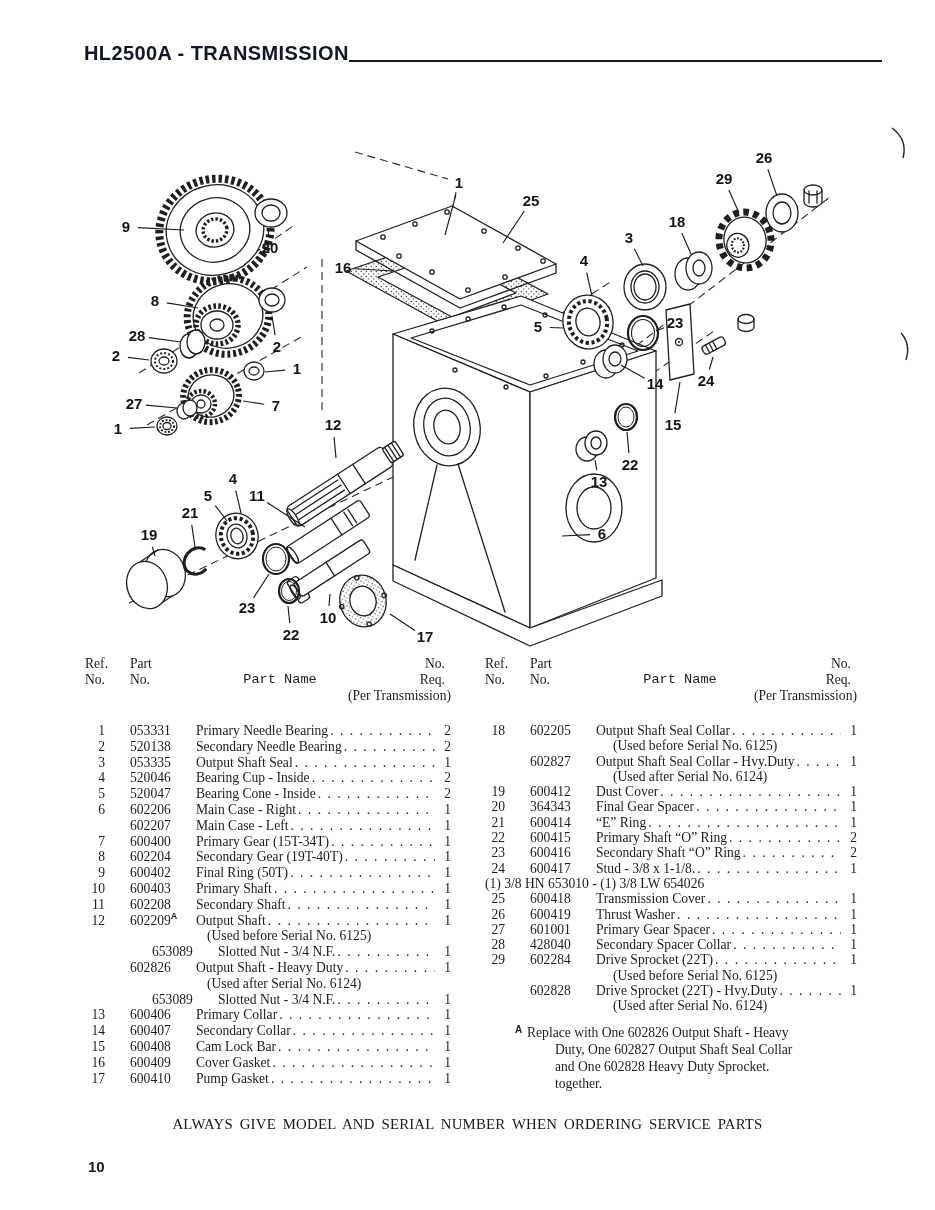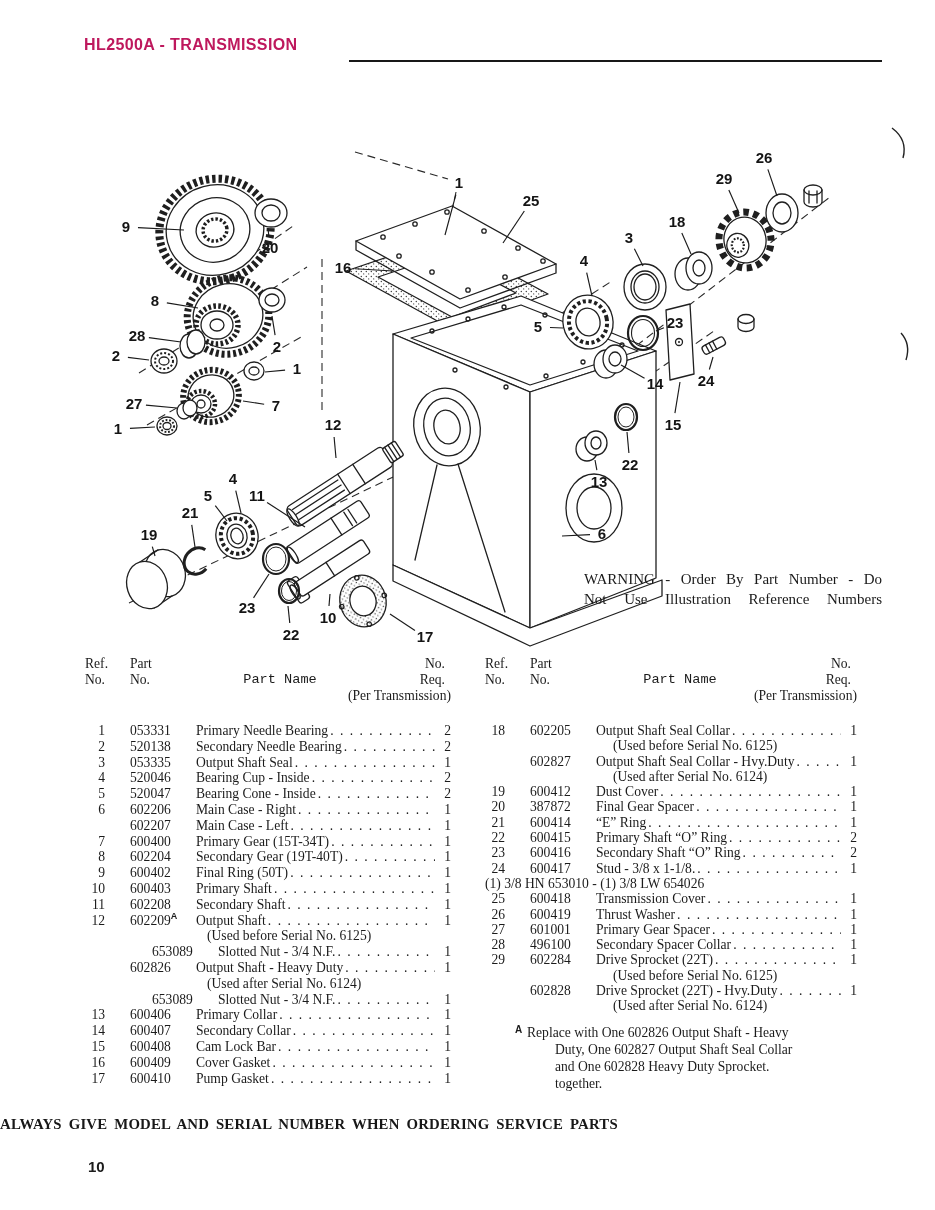--- a/index.html
+++ b/index.html
@@ -1,19 +1,19 @@
 <!DOCTYPE html>
 <html><head>
 <meta charset="utf-8">
 <style>
   html,body{margin:0;padding:0;background:#e8e8e8;}
   .sheet{position:relative;width:935px;height:1210px;background:#ffffff;overflow:hidden;
          font-family:"Liberation Serif",serif;color:#1b1b1b;}
-  .title{position:absolute;left:84px;top:36px;font-family:"Liberation Sans",sans-serif;
-         font-weight:700;font-size:16px;letter-spacing:.4px;color:#be185d;}
+  .title{position:absolute;left:84px;top:42px;font-family:"Liberation Sans",sans-serif;
+         font-weight:700;font-size:20px;letter-spacing:.4px;color:#0f172a;}
   .title-rule{position:absolute;left:349px;top:60px;width:533px;height:2px;background:#181818;}
   svg#diagram{position:absolute;left:0;top:100px;}
   .ln{fill:none;stroke:#1f1f1f;stroke-width:1.3;stroke-linejoin:round;stroke-linecap:round;}
   .wfill{fill:#fff;stroke:#1f1f1f;stroke-width:1.3;stroke-linejoin:round;}
   .teeth{fill:none;stroke:#1f1f1f;}
   .dashln{fill:none;stroke:#2a2a2a;stroke-width:1.1;stroke-dasharray:8 5;}
   .leader{stroke:#1a1a1a;stroke-width:1.15;}
   text.callout{font:700 15px "Liberation Sans",sans-serif;fill:#141414;}
   .artifact{fill:none;stroke:#222;stroke-width:1.4;}
   
@@ -44,22 +44,22 @@
   .note-line{margin-left:122px;}
   .rtable .note-line{margin-left:128px;}
   .wide-note{}
   sup{font-family:"Liberation Sans",sans-serif;font-weight:700;font-size:9px;vertical-align:super;line-height:0;}
   
   .footnote{margin-top:10px;line-height:17px;font-size:13.6px;}
   .fn-line{padding-left:70px;white-space:nowrap;}
   .fn-first{padding-left:42px;position:relative;}
   .fn-marker{position:absolute;left:30px;top:-3px;font-family:"Liberation Sans",sans-serif;
              font-weight:700;font-size:10px;}
-  .order-note{position:absolute;left:0;top:1116px;width:935px;
-              font-size:14.8px;letter-spacing:.2px;word-spacing:3px;color:#181818;font-weight:bold;}
+  .order-note{position:absolute;left:0;top:1116px;width:935px;text-align:center;
+              font-size:14.8px;letter-spacing:.2px;word-spacing:3px;color:#181818;}
   .pagenum{position:absolute;left:88px;top:1158px;font-family:"Liberation Sans",sans-serif;
            font-weight:700;font-size:15px;}
 </style>
 </head>
 <body>
 
 <div class="sheet">
 
   <div class="title">HL2500A - TRANSMISSION</div>
   <div class="title-rule"></div>
@@ -366,24 +366,20 @@
         <text x="247" y="613" text-anchor="middle" class="callout">23</text>
         <line x1="289.76521018697395" y1="623.0636984740814" x2="288" y2="606" class="leader"></line>
         <text x="291" y="640" text-anchor="middle" class="callout">22</text>
         <line x1="328.9965457582449" y1="606.0414509010615" x2="330" y2="594" class="leader"></line>
         <text x="328" y="623" text-anchor="middle" class="callout">10</text>
         <line x1="414.9715342435847" y1="630.40986536007" x2="390" y2="614" class="leader"></line>
         <text x="425" y="642" text-anchor="middle" class="callout">17</text>
       </g>
   </svg>
 
-  <div class="warn">
-    <div>WARNING - Order By Part Number - Do</div>
-    <div>Not Use Illustration Reference Numbers</div>
-  </div>
 
   <div class="ptable ltable">
     <div class="thead">
       <span class="h-ref1">Ref.</span>
       <span class="h-ref2">No.</span>
       <span class="h-part1">Part</span>
       <span class="h-part2">No.</span>
       <span class="h-name">Part Name</span>
       <span class="h-req1">No.</span>
       <span class="h-req2">Req.</span>
@@ -580,21 +576,21 @@
         </div>
         <div class="trow">
           <span class="c-ref">19</span>
           <span class="c-part">600412</span>
           <span class="c-name">Dust Cover</span>
           <span class="dots"></span>
           <span class="c-qty">1</span>
         </div>
         <div class="trow">
           <span class="c-ref">20</span>
-          <span class="c-part">387872</span>
+          <span class="c-part">364343</span>
           <span class="c-name">Final Gear Spacer</span>
           <span class="dots"></span>
           <span class="c-qty">1</span>
         </div>
         <div class="trow">
           <span class="c-ref">21</span>
           <span class="c-part">600414</span>
           <span class="c-name">“E” Ring</span>
           <span class="dots"></span>
           <span class="c-qty">1</span>
@@ -639,21 +635,21 @@
         </div>
         <div class="trow">
           <span class="c-ref">27</span>
           <span class="c-part">601001</span>
           <span class="c-name">Primary Gear Spacer</span>
           <span class="dots"></span>
           <span class="c-qty">1</span>
         </div>
         <div class="trow">
           <span class="c-ref">28</span>
-          <span class="c-part">496100</span>
+          <span class="c-part">428040</span>
           <span class="c-name">Secondary Spacer Collar</span>
           <span class="dots"></span>
           <span class="c-qty">1</span>
         </div>
         <div class="trow">
           <span class="c-ref">29</span>
           <span class="c-part">602284</span>
           <span class="c-name">Drive Sprocket (22T)</span>
           <span class="dots"></span>
           <span class="c-qty">1</span>

